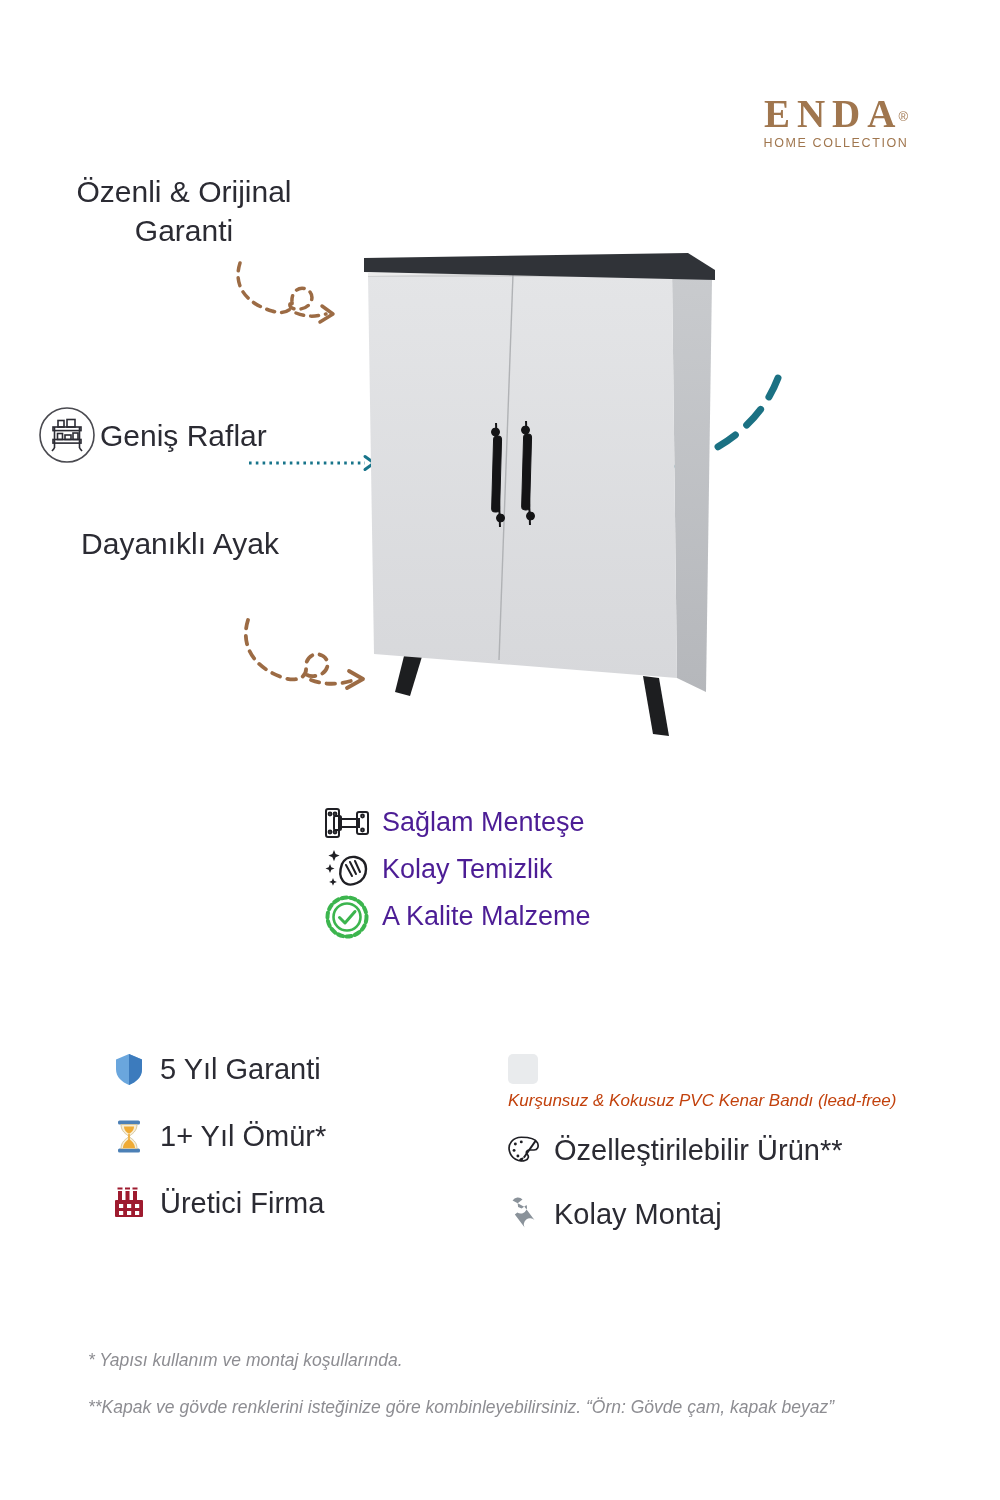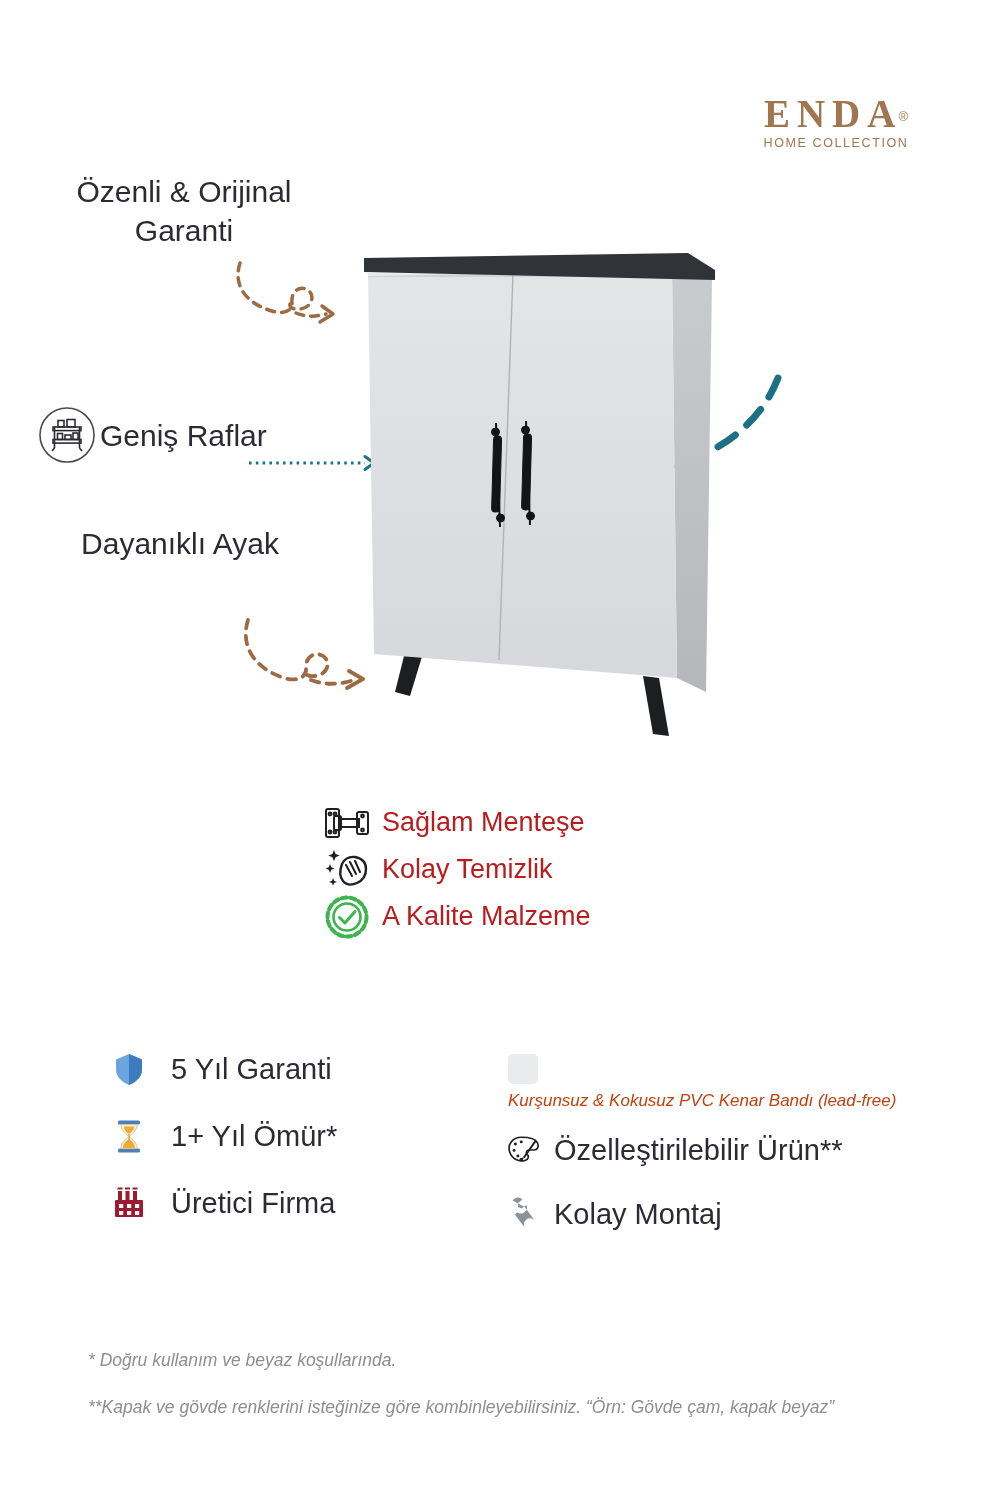--- a/index.html
+++ b/index.html
@@ -20,27 +20,27 @@
   .co-shelves   { left:38px; top:406px; display:flex; align-items:center; gap:4px; text-align:left; }
   .co-handle    { left:740px; top:326px; width:215px; }
   .co-legs      { left:30px; top:524px; width:300px; }
   .shelf-badge { width:58px; height:58px; flex:0 0 58px; }
   
   .arrow { position:absolute; }
   
   .mid-features { position:absolute; left:323px; top:799px; list-style:none; }
   .mid-features li { display:flex; align-items:center; height:47px; }
   .mid-features .ico { width:48px; height:47px; display:flex; align-items:center; justify-content:center; }
-  .mid-features .lbl { font-size:27px; margin-left:11px; color:#b91c1c; }
+  .mid-features .lbl { font-size:27px; margin-left:11px; color:#4c1d95; }
   
   .feat-col { position:absolute; }
   .fc-left  { left:112px; top:1052px; }
   .fc-right { left:506px; top:1052px; }
   .feat-row { display:flex; align-items:center; }
-  .fc-left .feat-row { margin-bottom:33px; height:34px;gap:11px; }
+  .fc-left .feat-row { margin-bottom:33px; height:34px; }
   .feat-row .ico { width:34px; height:34px; display:flex; align-items:center; justify-content:center; }
   .feat-row .lbl { font-size:29px; margin-left:14px; white-space:nowrap; }
   .feat-sub { font-size:17px; font-style:italic; color:#c2410c; margin:5px 0 0 2px; white-space:nowrap; }
   .fr-gap1 { margin-top:19px; height:40px; }
   .fr-gap2 { margin-top:24px; height:40px; }
   .pvc-chip { width:30px; height:30px; background:#e9ebed; border-radius:5px; }
   
   .footnotes { position:absolute; left:88px; top:1350px; font-size:17.5px; font-style:italic; color:#8d8d92; }
   .footnotes .fn { display:block; margin-bottom:26px; }
 </style>
@@ -265,17 +265,17 @@
         <svg width="34" height="34" viewBox="0 0 34 34">
           <path d="M6.5 4.5 A7 7 0 0 1 16 2.5 L11.5 7 L12.5 11 L16.5 12 L21 7.5 A7 7 0 0 1 19 17 C 17 18.4 14.6 18.6 12.6 17.8 L7 23.4 L16 31 A6.5 6.5 0 0 0 27 26.5 L22 22 L27.5 16.5 L32 21 C 33.5 15 29 10 23.5 10.5 Z" fill="none" stroke="none"></path>
           <path d="M4.8 5.2 A6.2 6.2 0 0 1 14.5 2.8 L10.2 7.1 L11.2 10.8 L14.9 11.8 L19.2 7.5 A6.2 6.2 0 0 1 16.7 16.2 C 14.9 17.1 12.9 17.1 11.2 16.4 L9 18.6 L20.5 30.1 A6.2 6.2 0 0 1 29.2 21.4 L17.7 9.9 Z" fill="#8a929a" transform="rotate(8 17 17)"></path>
         </svg>
       </span>
       <span class="lbl">Kolay Montaj</span>
     </div>
   </div>
 
   <div class="footnotes">
-    <span class="fn">* Doğru kullanım ve beyaz koşullarında.</span>
+    <span class="fn">* Yapısı kullanım ve montaj koşullarında.</span>
     <span class="fn">**Kapak ve gövde renklerini isteğinize göre kombinleyebilirsiniz. “Örn: Gövde çam, kapak beyaz”</span>
   </div>
 
 </div>
 
 </body></html>

